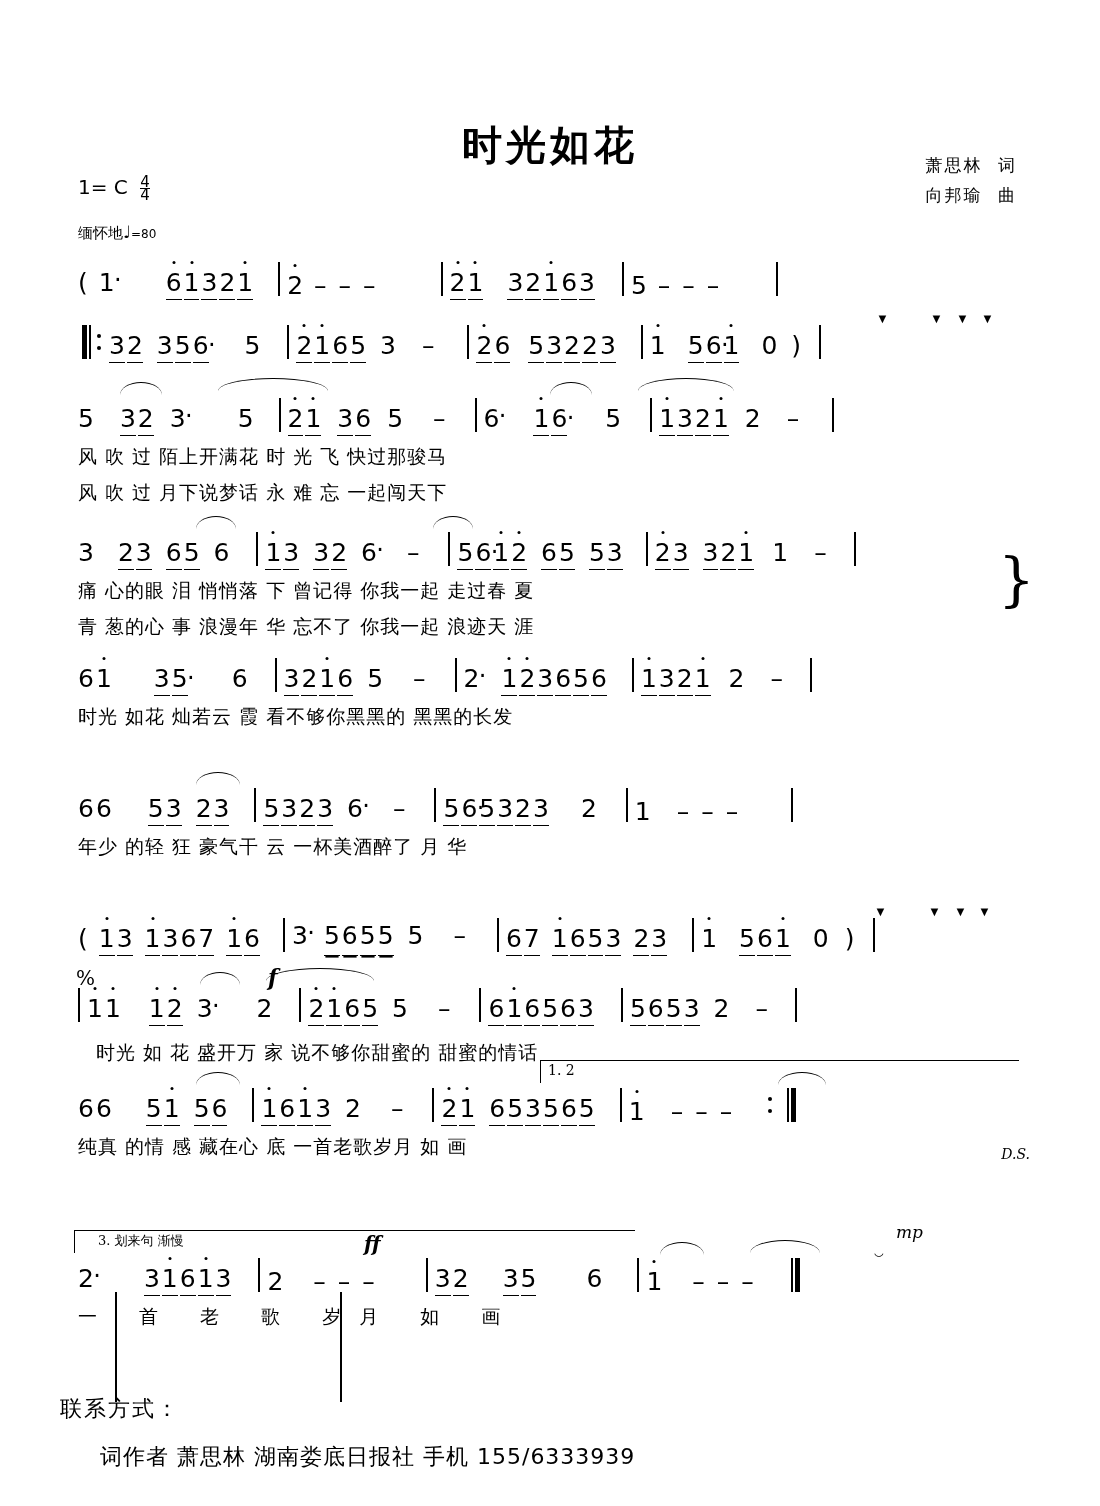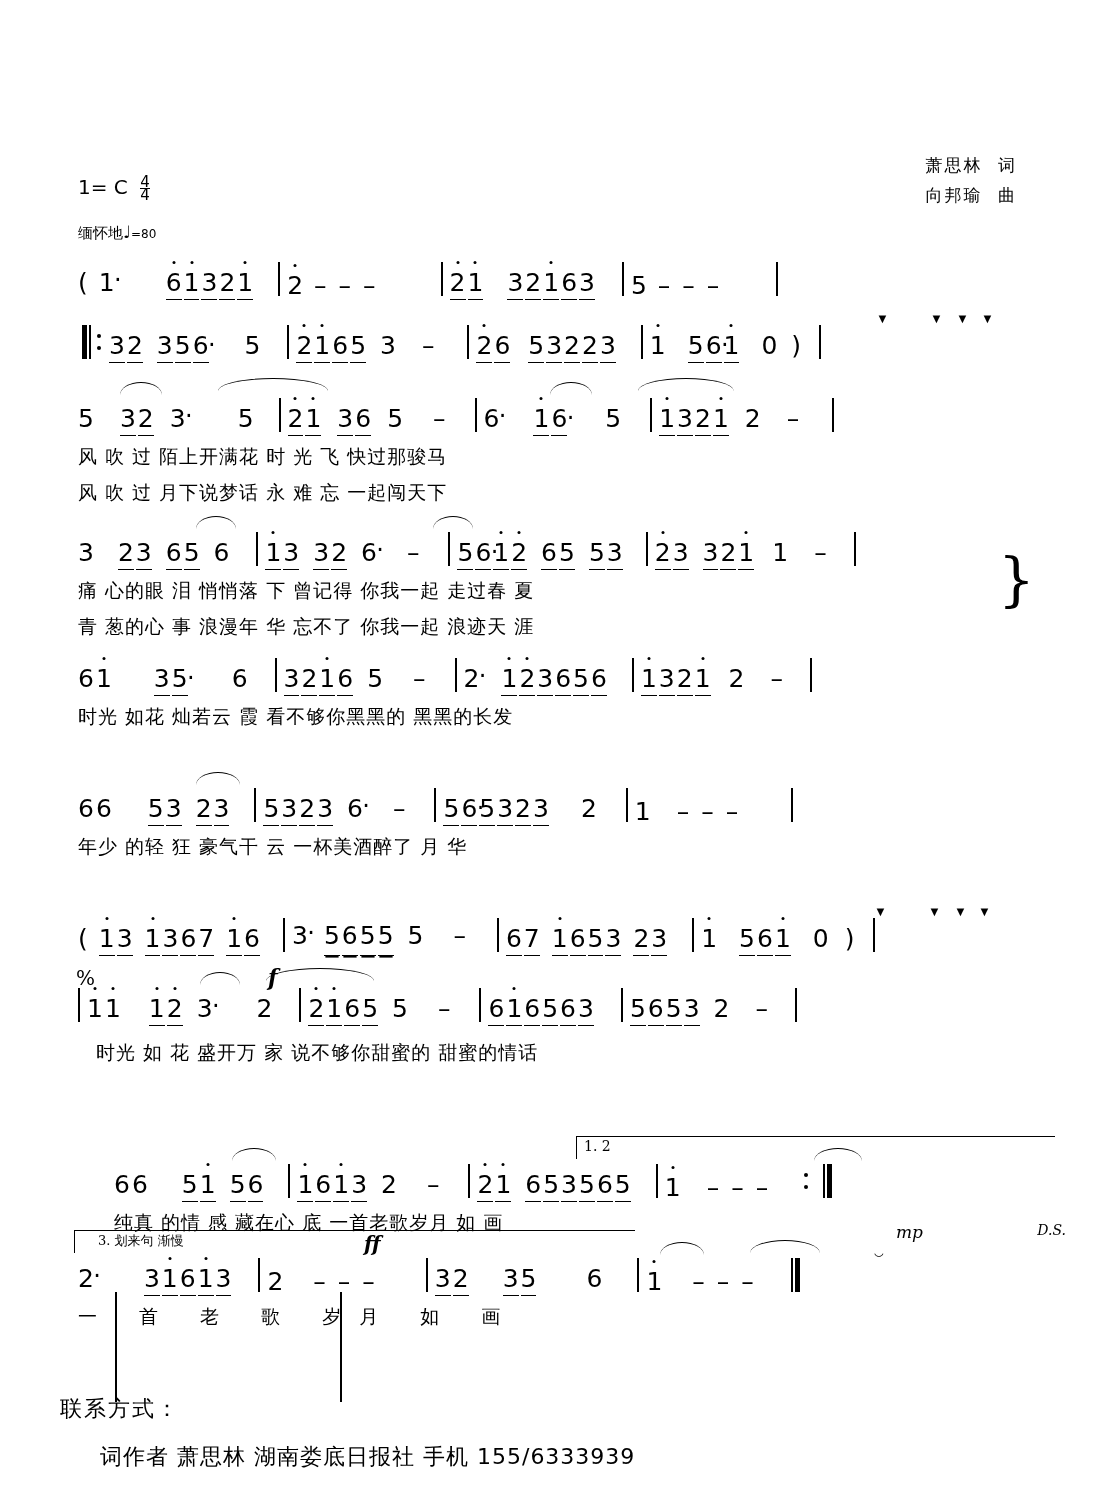--- a/index.html
+++ b/index.html
@@ -71,20 +71,21 @@
   .footer .l2{margin-top:18px;margin-left:40px;letter-spacing:1px;}
 
   .accent{position:absolute;font-size:13px;}
   .brace{position:absolute;font-size:58px;font-family:"DejaVu Serif",serif;}
 </style>
 </head>
 <body>
 
 <div class="sheet">
 
+  <div class="title">时光如花</div>
 
   <div class="credits">
     <div class="row">
       <span class="name">萧思林</span>
       <span class="role">词</span>
     </div>
     <div class="row">
       <span class="name">向邦瑜</span>
       <span class="role">曲</span>
     </div>
@@ -295,21 +296,21 @@
       <div class="notes">
         <span class="nt b1">5</span><span class="nt b1">6</span><span class="nt b1">5</span><span class="n b1" style="margin-right:14px;">3</span><span class="n" style="margin-right:26px;">2</span><span class="dash" style="margin-right:20px;">–</span>
       </div>
       <span class="bar"></span>
     </div>
     <div class="slur" style="left:122px;top:-16px;width:40px;"></div>
     <div class="slur" style="left:188px;top:-20px;width:108px;"></div>
     <div class="lyrics" style="position:absolute;top:52px;left:18px;">时光 如 花   盛开万 家   说不够你甜蜜的  甜蜜的情话</div>
   </div>
 
-  <div class="system" style="top:1164px;margin-left:36px;">
+  <div class="system" style="top:1088px;">
     <div class="brkt" style="left:462px;top:-28px;width:478px;height:22px;"></div>
     <div class="mark" style="left:470px;top:-26px;font-size:14px;font-style:normal;">1. 2</div>
     <div class="line">
       <div class="notes">
         <span class="nt">6</span><span class="n" style="margin-right:34px;">6</span><span class="nt b1">5</span><span class="n b1 hi" style="margin-right:14px;">1</span><span class="nt b1">5</span><span class="n b1" style="margin-right:18px;">6</span>
       </div>
       <span class="bar"></span>
       <div class="notes">
         <span class="nt b1 hi">1</span><span class="nt b1">6</span><span class="nt b1 hi">1</span><span class="n b1" style="margin-right:14px;">3</span><span class="n" style="margin-right:30px;">2</span><span class="dash" style="margin-right:22px;">–</span>
       </div>

